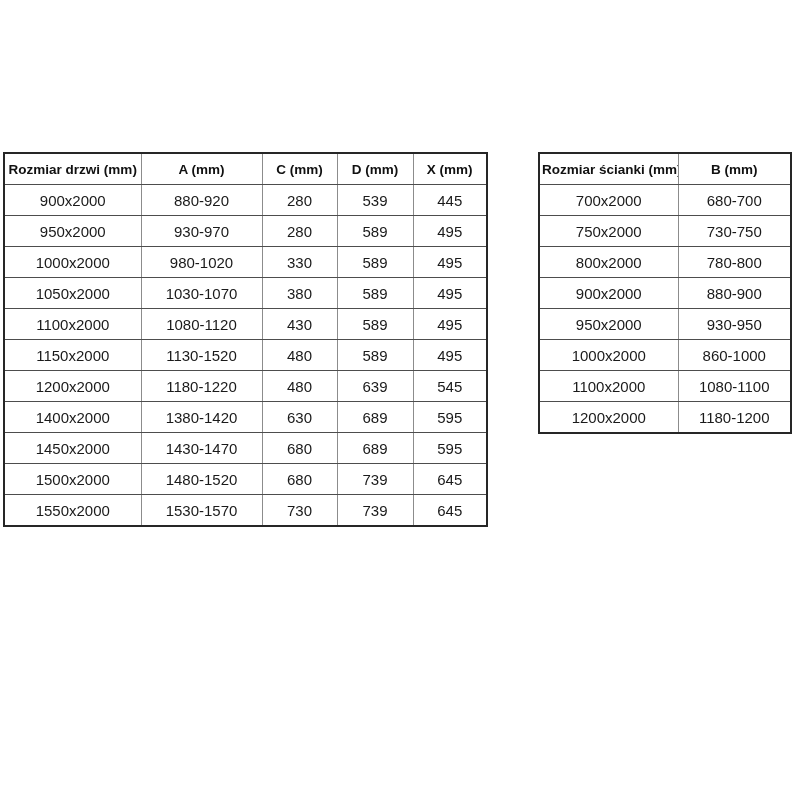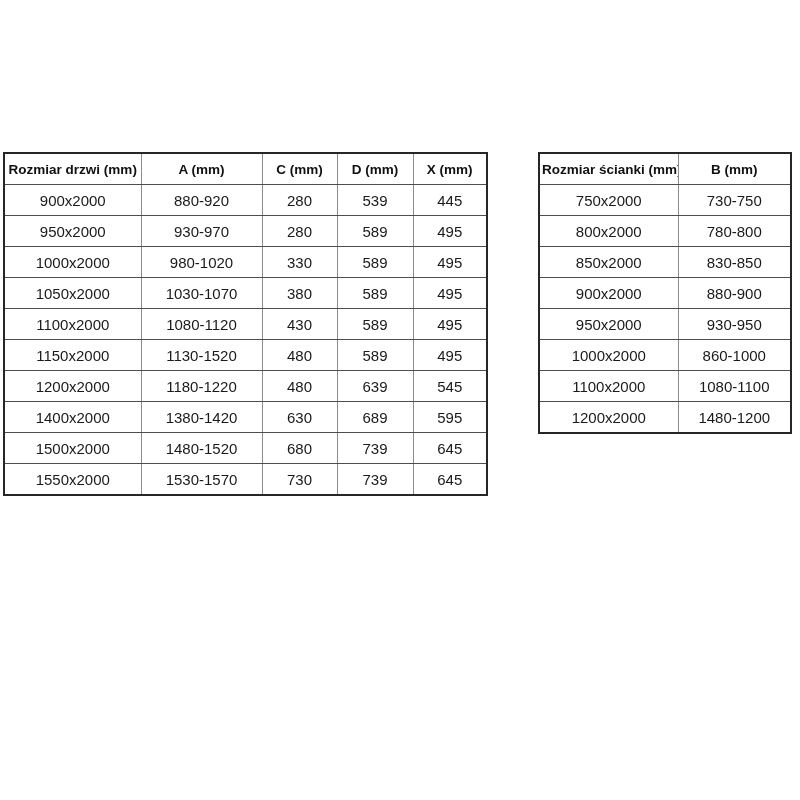--- a/index.html
+++ b/index.html
@@ -126,20 +126,27 @@
         <td>545</td>
       </tr>
       <tr>
         <td>1400x2000</td>
         <td>1380-1420</td>
         <td>630</td>
         <td>689</td>
         <td>595</td>
       </tr>
       <tr>
+        <td>1450x2000</td>
+        <td>1430-1470</td>
+        <td>680</td>
+        <td>689</td>
+        <td>595</td>
+      </tr>
+      <tr>
         <td>1500x2000</td>
         <td>1480-1520</td>
         <td>680</td>
         <td>739</td>
         <td>645</td>
       </tr>
       <tr>
         <td>1550x2000</td>
         <td>1530-1570</td>
         <td>730</td>
@@ -155,45 +162,45 @@
     <col style="width:113px">
   </colgroup>
   <thead>
     <tr>
       <th>Rozmiar ścianki (mm)</th>
       <th>B (mm)</th>
     </tr>
   </thead>
   <tbody>
       <tr>
+        <td>700x2000</td>
+        <td>680-700</td>
+      </tr>
+      <tr>
         <td>750x2000</td>
         <td>730-750</td>
       </tr>
       <tr>
         <td>800x2000</td>
         <td>780-800</td>
       </tr>
       <tr>
-        <td>850x2000</td>
-        <td>830-850</td>
-      </tr>
-      <tr>
         <td>900x2000</td>
         <td>880-900</td>
       </tr>
       <tr>
         <td>950x2000</td>
         <td>930-950</td>
       </tr>
       <tr>
         <td>1000x2000</td>
         <td>860-1000</td>
       </tr>
       <tr>
         <td>1100x2000</td>
         <td>1080-1100</td>
       </tr>
       <tr>
         <td>1200x2000</td>
-        <td>1480-1200</td>
+        <td>1180-1200</td>
       </tr>
     </tbody>
 </table>
 
 </body></html>

